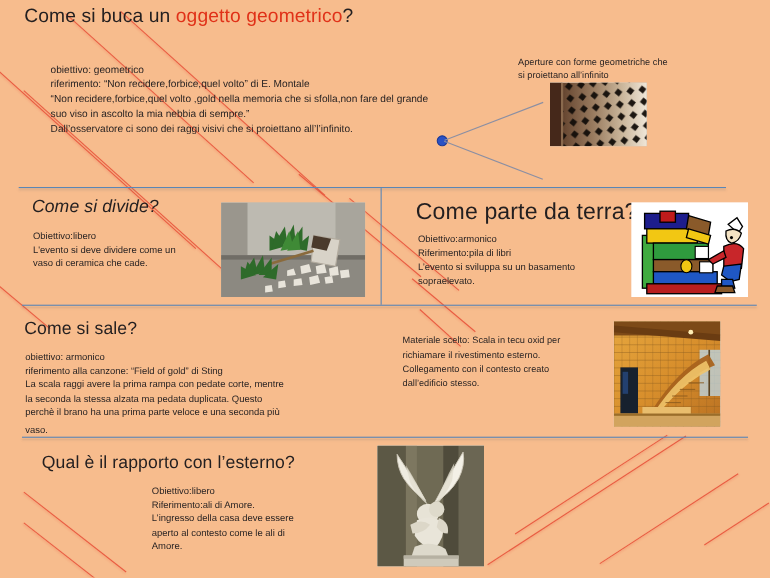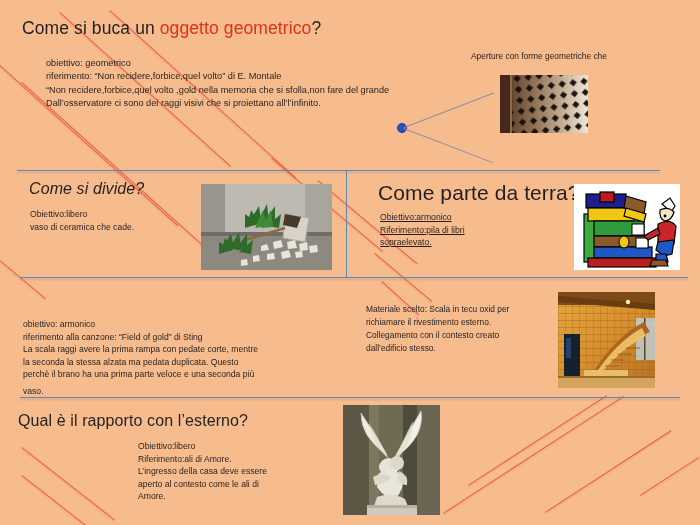--- a/index.html
+++ b/index.html
@@ -75,33 +75,35 @@
     <div class="redline" style="left:443px;top:513px;width:215px;transform:rotate(-33deg);"></div>
     <div class="redline" style="left:545px;top:512px;width:150px;transform:rotate(-33deg);"></div>
     <div class="redline" style="left:640px;top:495px;width:70px;transform:rotate(-33deg);"></div>
   </div>
 
   <div class="hdiv shadow" style="left:17px;top:170px;width:643px;"></div>
   <div class="hdiv shadow" style="left:20px;top:277px;width:668px;"></div>
   <div class="hdiv shadow" style="left:20px;top:397px;width:660px;"></div>
   <div class="vdiv" style="left:346px;top:171px;height:106px;"></div>
 
-  <div class="qtitle" style="left:22px;top:18px;text-align:right;">
+  <div class="qtitle" style="left:22px;top:4px;text-align:right;">
     <span>Come si buca un </span><span class="hl">oggetto geometrico</span><span>?</span>
   </div>
 
   <div class="body" style="left:46px;top:57px;width:400px;">
     <div>obiettivo: geometrico</div>
     <div>riferimento: “Non recidere,forbice,quel volto” di E. Montale</div>
     <div>“Non recidere,forbice,quel volto ,gold nella memoria che si sfolla,non fare del grande</div>
+    <div>suo viso in ascolto la mia nebbia di sempre.”</div>
     <div>Dall’osservatore ci sono dei raggi visivi che si proiettano all’l’infinito.</div>
   </div>
 
   <div class="caption" style="left:471px;top:50px;width:215px;">
     <div>Aperture con forme geometriche che</div>
+    <div>si proiettano all’infinito</div>
   </div>
 
   <div class="raydot" style="left:397px;top:123px;"></div>
   <div class="ray" style="left:404px;top:127px;width:96px;transform:rotate(-21deg);"></div>
   <div class="ray" style="left:404px;top:128px;width:96px;transform:rotate(21deg);"></div>
 
   <div class="pic" style="left:500px;top:75px;width:88px;height:58px;">
     <svg viewBox="0 0 88 58" preserveAspectRatio="none" aria-hidden="true">
       <defs>
         <linearGradient id="latg" x1="0" y1="0" x2="1" y2="0">
@@ -120,20 +122,21 @@
       <rect x="0" y="0" width="11" height="58" fill="#45281a"></rect>
       <rect x="10" y="0" width="2" height="58" fill="#8a6a4e"></rect>
     </svg>
   </div>
 
   <div class="qtitle" style="left:29px;top:180px;font-size:16px;font-style:italic;">
     <span>Come si divide?</span>
   </div>
   <div class="body sm" style="left:30px;top:208px;width:180px;">
     <div>Obiettivo:libero</div>
+    <div>L'evento si deve dividere come  un</div>
     <div>vaso di ceramica che cade.</div>
   </div>
 
   <div class="pic" style="left:201px;top:184px;width:131px;height:86px;">
     <svg viewBox="0 0 131 86" preserveAspectRatio="none" aria-hidden="true">
       <rect width="131" height="86" fill="#8e8b84"></rect>
       <rect x="0" y="0" width="131" height="50" fill="#bdbab1"></rect>
       <rect x="0" y="0" width="24" height="50" fill="#9a968d"></rect>
       <rect x="104" y="0" width="27" height="52" fill="#a8a59c"></rect>
       <rect x="0" y="48" width="131" height="38" fill="#8c8981"></rect>
@@ -177,23 +180,24 @@
           <path d="M52 72 L58 71 L59 77 L52 78 Z"></path>
         <path d="M108 62 L116 61 L117 68 L109 69 Z"></path>
           <path d="M40 76 L46 75 L47 81 L40 82 Z"></path>
       </g>
     </svg>
   </div>
 
   <div class="qtitle" style="left:378px;top:181px;font-size:21px;">
     <span>Come parte da terra?</span>
   </div>
-  <div class="body sm" style="left:380px;top:211px;width:190px;text-decoration:underline;">
+  <div class="body sm" style="left:380px;top:211px;width:190px;">
     <div>Obiettivo:armonico</div>
     <div>Riferimento:pila di libri</div>
+    <div>L’evento si sviluppa su un basamento</div>
     <div>sopraelevato.</div>
   </div>
 
   <div class="pic pic-white" style="left:574px;top:184px;width:106px;height:86px;">
     <svg viewBox="0 0 106 86" preserveAspectRatio="none" aria-hidden="true">
       <rect width="106" height="86" fill="#ffffff"></rect>
 
       <rect x="10" y="30" width="12" height="48" fill="#3faa3f" stroke="#000" stroke-width="1.2"></rect>
 
       <rect x="12" y="10" width="40" height="14" fill="#1d1d8c" stroke="#000" stroke-width="1.2"></rect>
@@ -215,20 +219,23 @@
       <path d="M86 26 q8 -4 14 2 q-2 8 -9 9 q-6 -2 -5 -11 Z" fill="#f4e3c4" stroke="#000" stroke-width="1.2"></path>
       <circle cx="91" cy="32" r="1.4" fill="#000"></circle>
       <path d="M84 40 q12 -6 18 2 l-2 18 l-16 2 Z" fill="#c8262a" stroke="#000" stroke-width="1.2"></path>
       <path d="M84 44 L70 52 L74 56 L86 50 Z" fill="#c8262a" stroke="#000" stroke-width="1.2"></path>
       <path d="M84 58 l16 -2 l-2 14 l-8 2 l-8 -6 Z" fill="#1f57c4" stroke="#000" stroke-width="1.2"></path>
       <path d="M82 70 l10 0 l2 8 l-12 1 Z" fill="#1f57c4" stroke="#000" stroke-width="1.2"></path>
       <path d="M78 76 l14 0 l2 6 l-18 0 Z" fill="#8a5a2a" stroke="#000" stroke-width="1.2"></path>
     </svg>
   </div>
 
+  <div class="qtitle" style="left:22px;top:291px;font-size:16px;">
+    <span>Come si sale?</span>
+  </div>
   <div class="body sm" style="left:23px;top:318px;width:330px;">
     <div>obiettivo: armonico</div>
     <div>riferimento alla canzone: “Field  of  gold” di Sting</div>
     <div>La scala raggi avere la prima rampa con pedate corte, mentre</div>
     <div>la  seconda la stessa  alzata ma pedata duplicata. Questo</div>
     <div>perchè il brano ha una prima parte veloce e una seconda più</div>
     <div style="margin-top:4px;">vaso.</div>
   </div>
 
   <div class="caption" style="left:366px;top:303px;width:200px;line-height:13px;">
@@ -278,21 +285,21 @@
       </g>
 
       <rect x="26" y="78" width="44" height="9" fill="#e9bd6d"></rect>
       <rect x="26" y="86" width="44" height="4" fill="#a9631c"></rect>
 
       <rect x="0" y="84" width="97" height="12" fill="#d2a45e"></rect>
       <rect x="0" y="84" width="97" height="2" fill="#9a6d2a"></rect>
     </svg>
   </div>
 
-  <div class="qtitle" style="left:18px;top:412px;font-size:16px;text-align:center;">
+  <div class="qtitle" style="left:38px;top:412px;font-size:16px;text-align:center;">
     <span>Qual è il rapporto con l’esterno?</span>
   </div>
   <div class="body sm" style="left:138px;top:440px;width:190px;">
     <div>Obiettivo:libero</div>
     <div>Riferimento:ali di Amore.</div>
     <div>L’ingresso della casa deve essere</div>
     <div>aperto al contesto come le ali di</div>
     <div>Amore.</div>
   </div>
 

